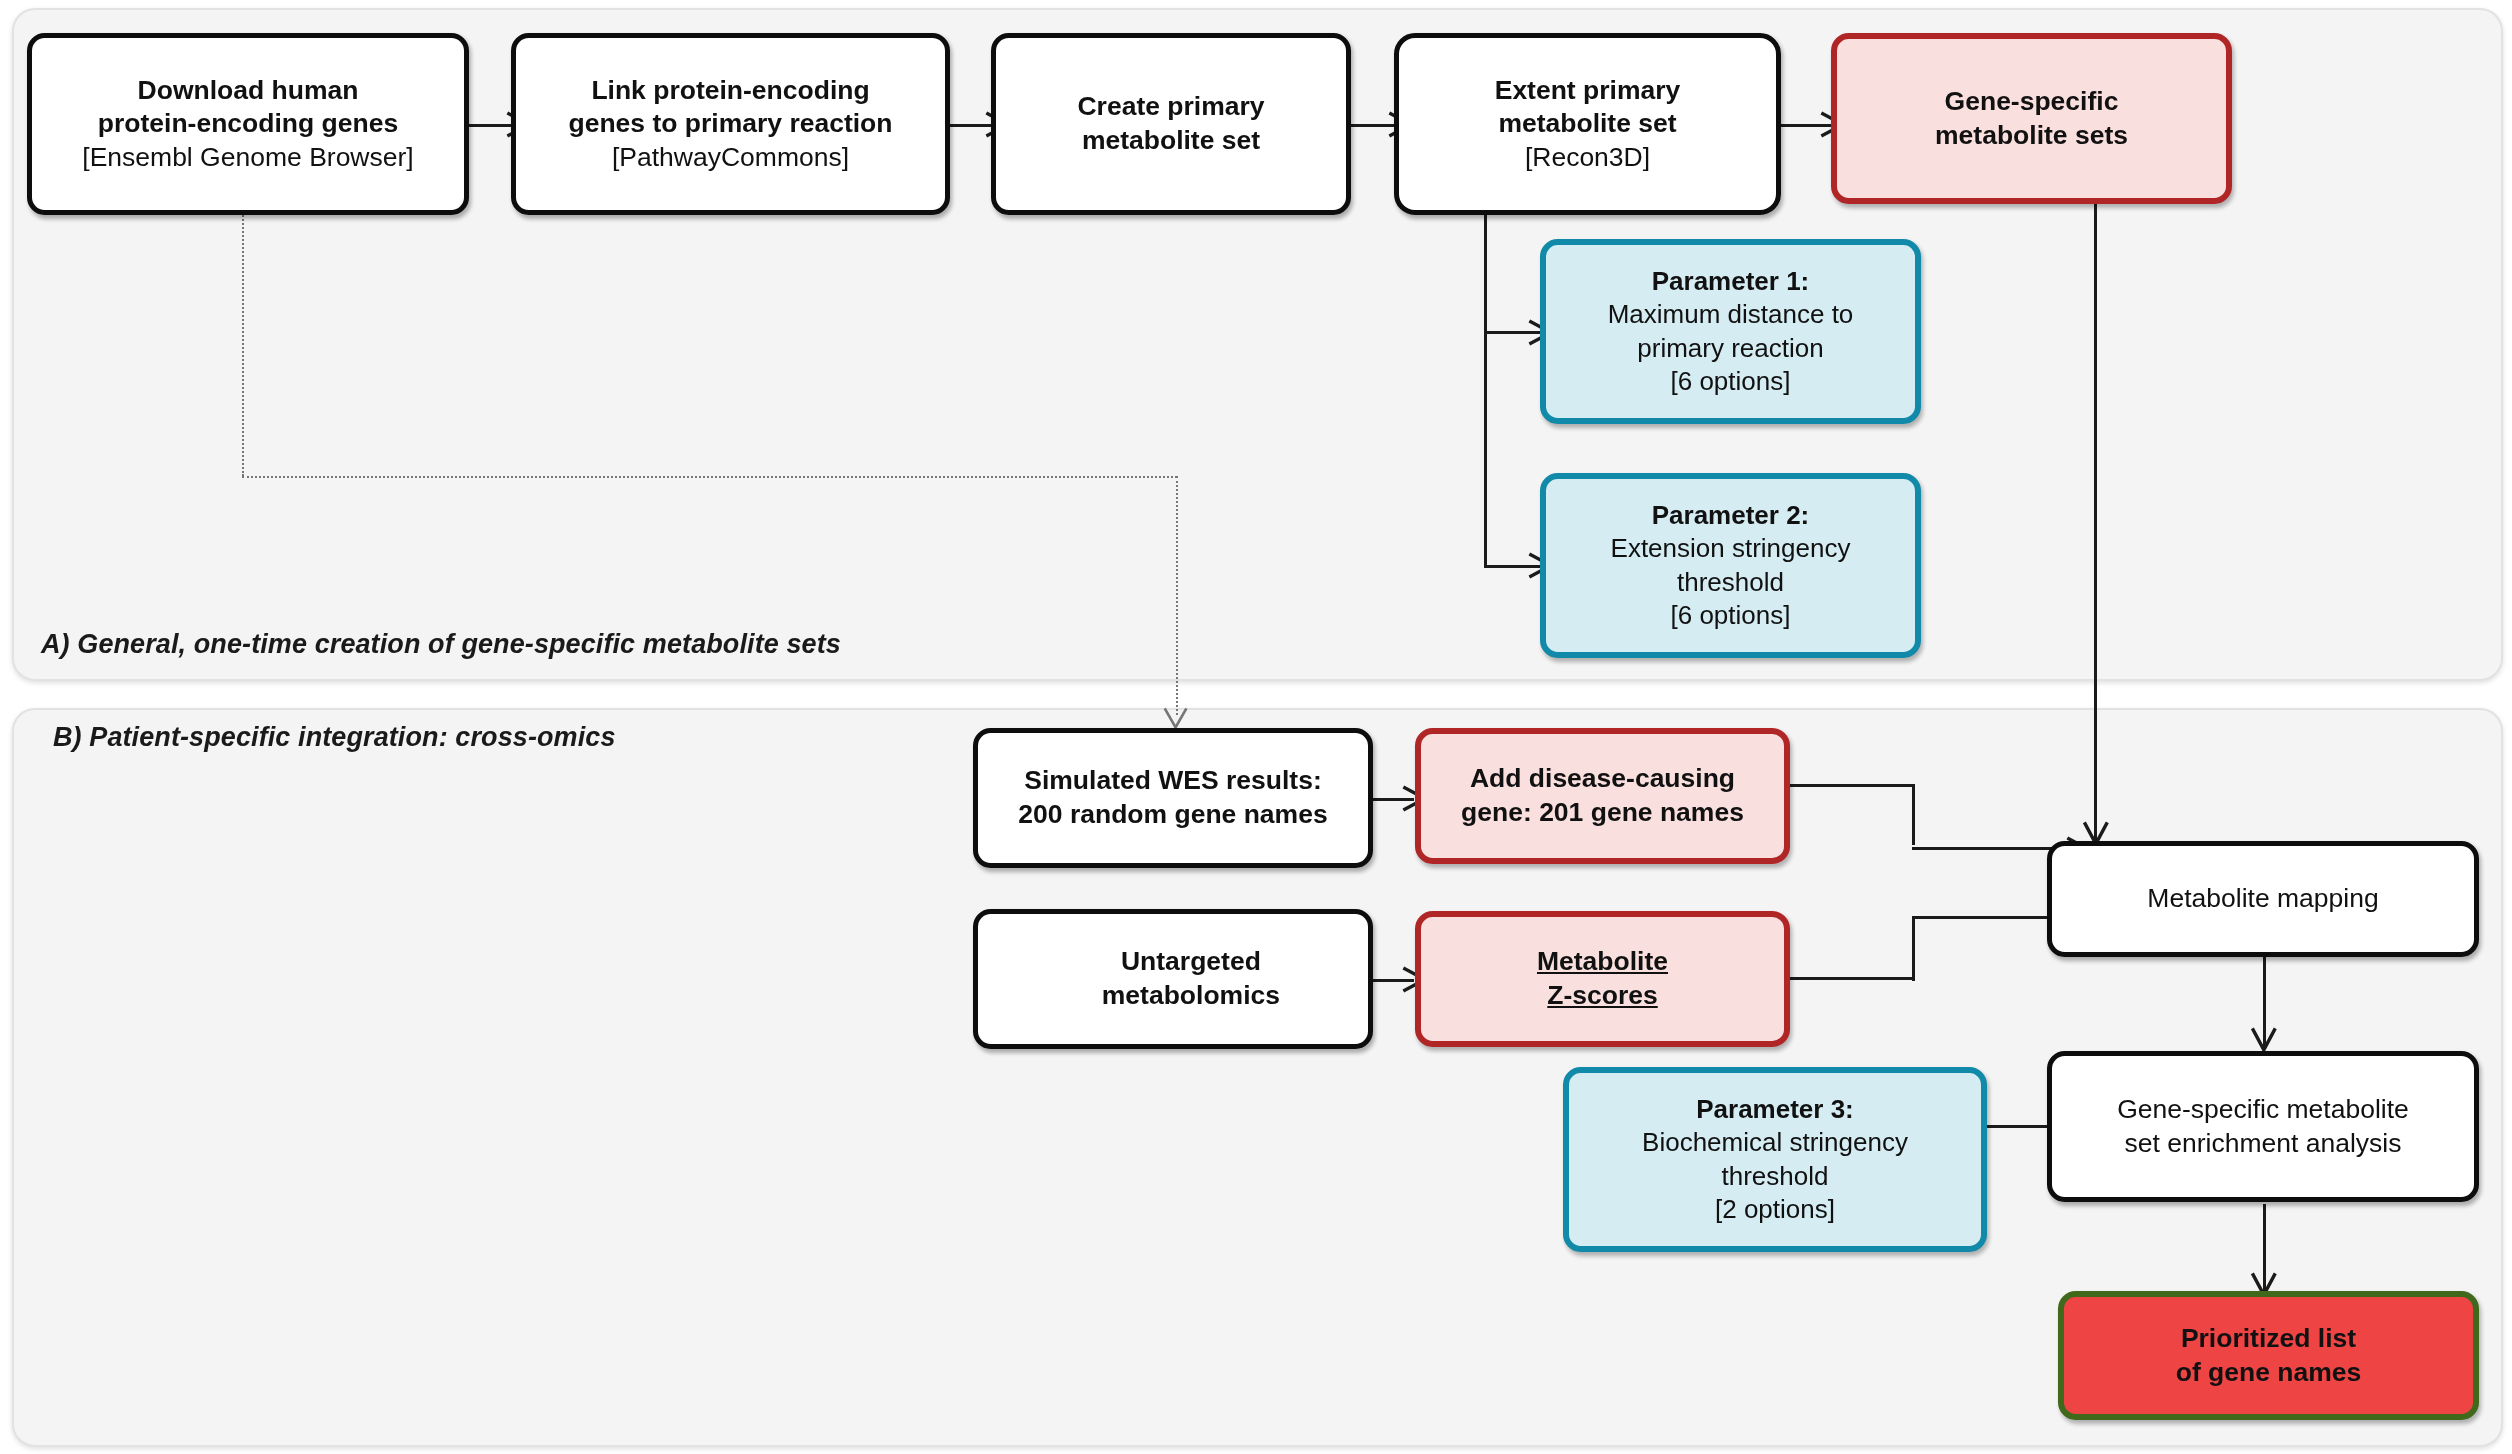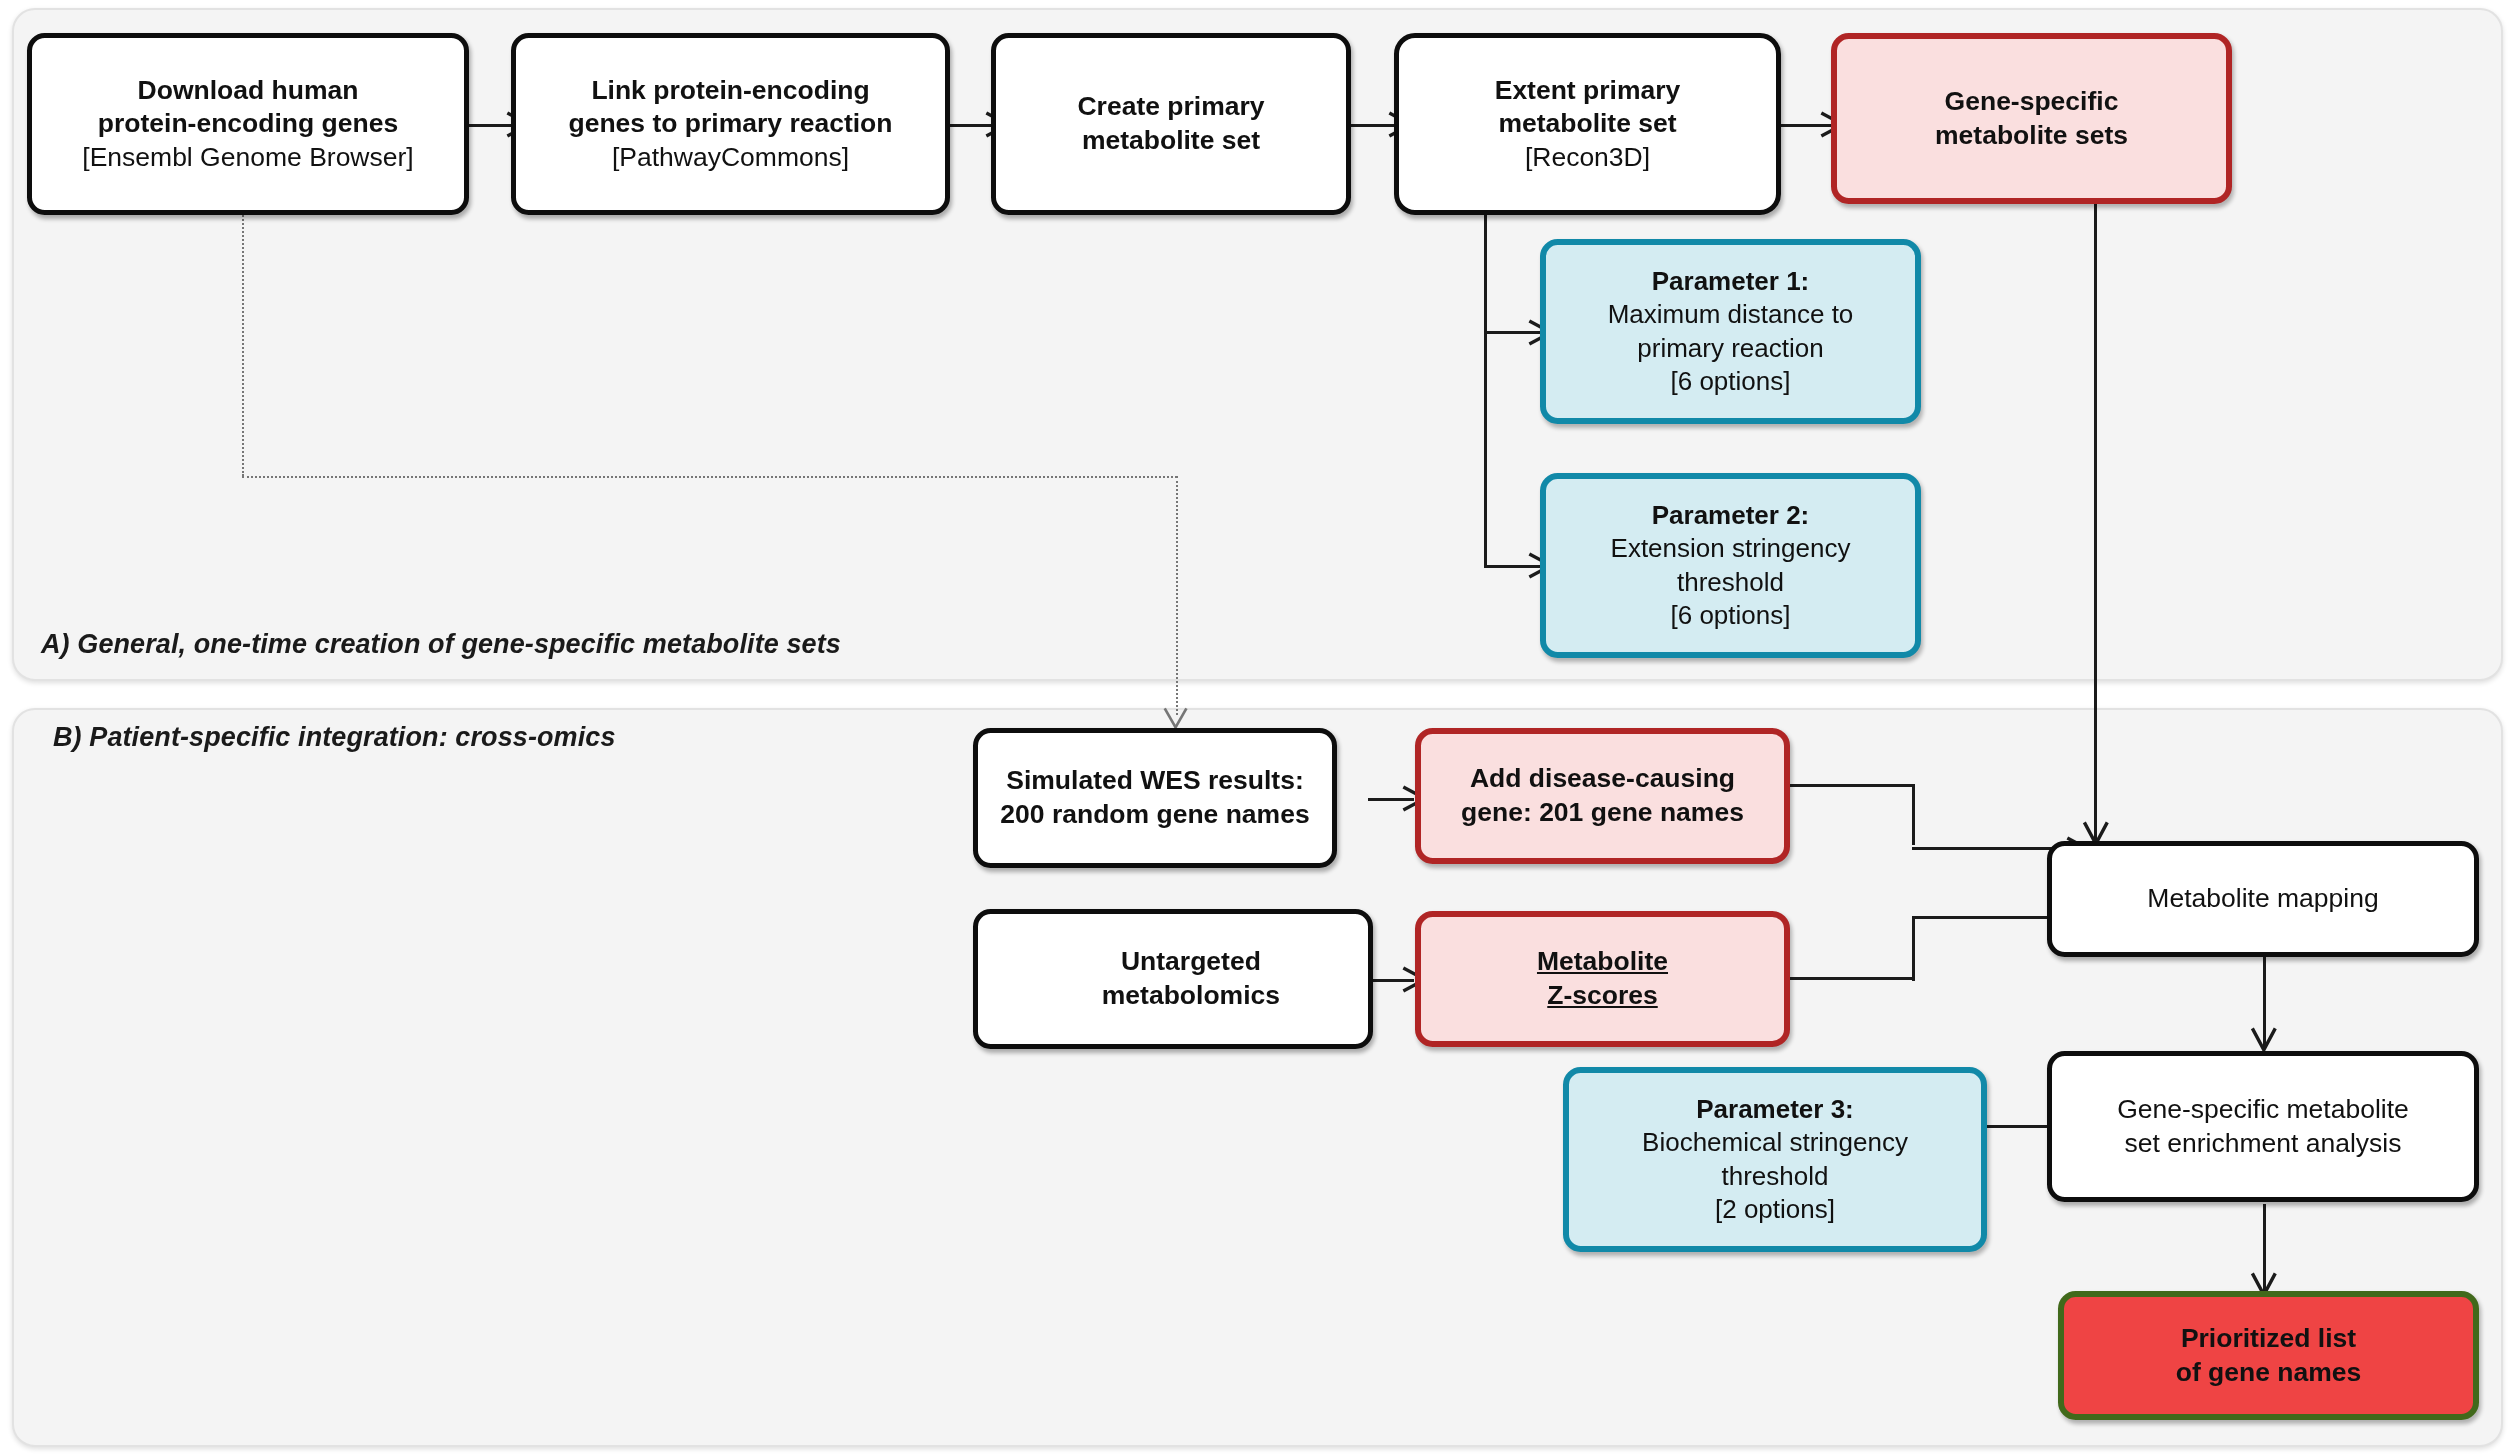--- a/index.html
+++ b/index.html
@@ -219,21 +219,21 @@
 
   <div class="node n-blue" style="left:1540px;top:473px;width:381px;height:185px;font-size:26px;">
     <span>
       <span class="bold">Parameter 2:</span>
       <span class="reg">Extension stringency</span>
       <span class="reg">threshold</span>
       <span class="reg">[6 options]</span>
     </span>
   </div>
 
-  <div class="node n-black" style="left:973px;top:728px;width:364px;height:140px;">
+  <div class="node n-black" style="left:973px;top:728px;width:400px;height:140px;">
     <span>
       <span class="bold">Simulated WES results:</span>
       <span class="bold">200 random  gene names</span>
     </span>
   </div>
 
   <div class="node n-red" style="left:1415px;top:728px;width:375px;height:136px;">
     <span>
       <span class="bold">Add disease-causing</span>
       <span class="bold">gene: 201 gene names</span>

